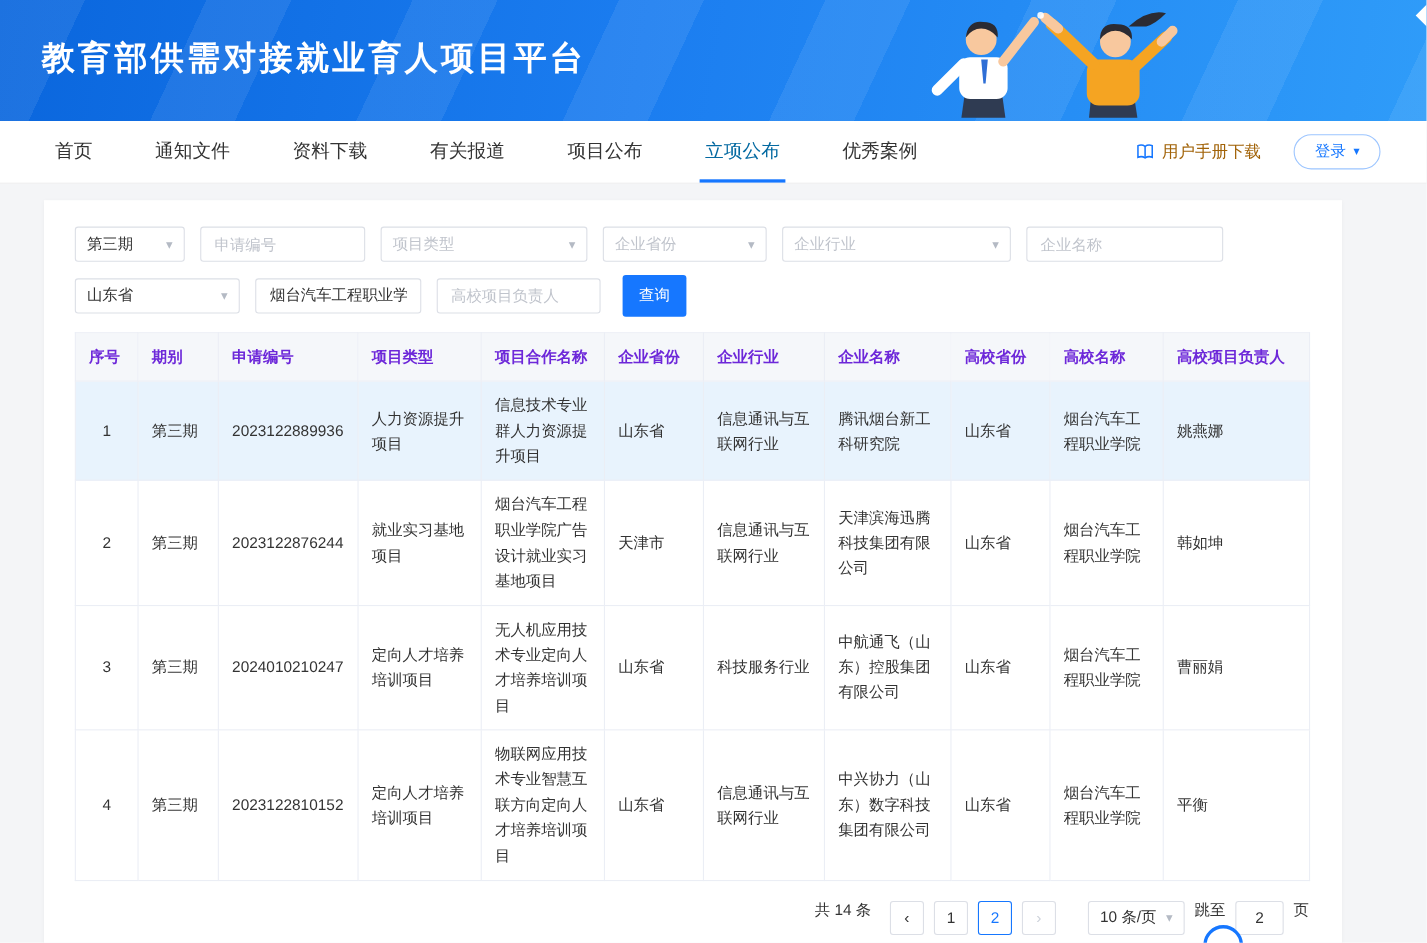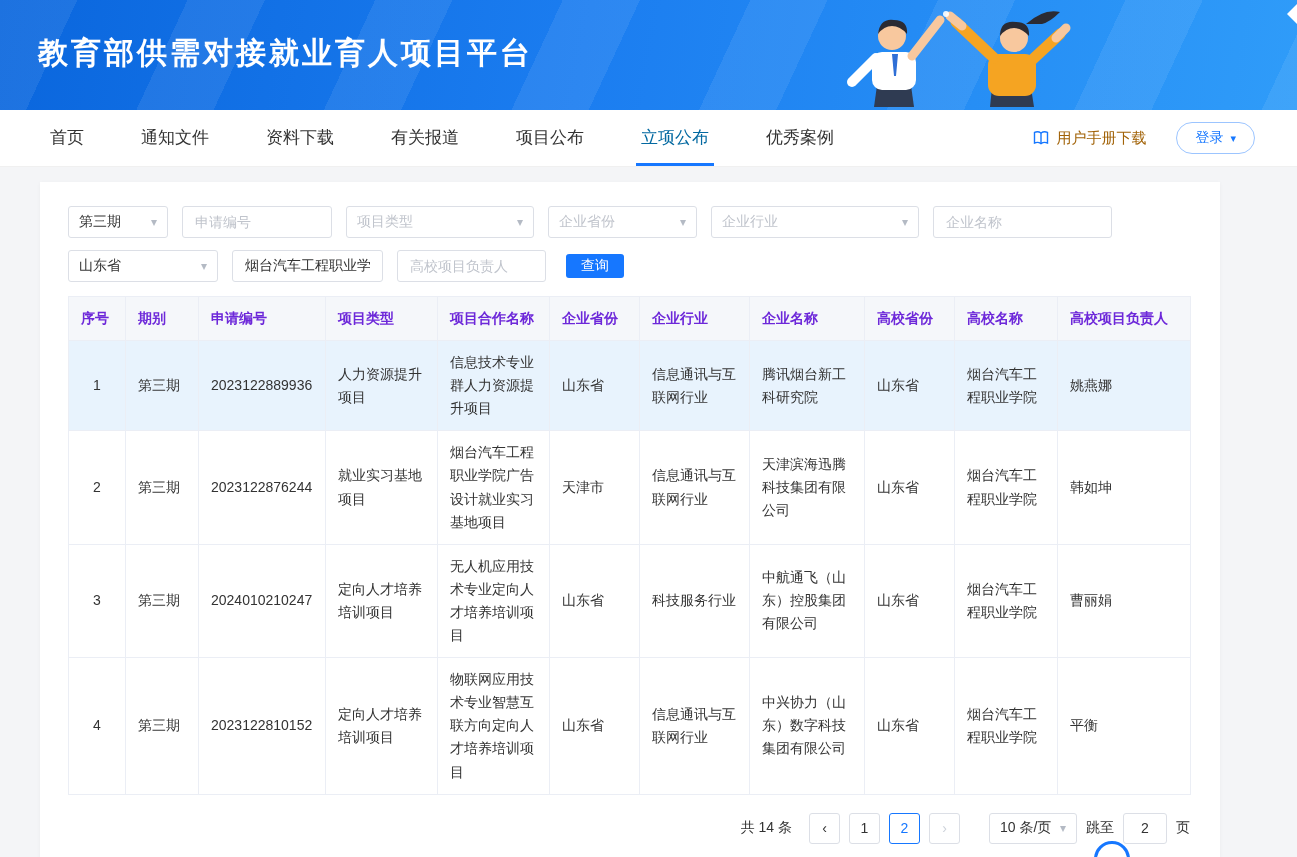--- a/index.html
+++ b/index.html
@@ -30,31 +30,31 @@
   .card { position:absolute; left:40px; width:1180px; top:182px; bottom:-40px; background:#fff; padding:24px 28px; box-shadow:0 1px 4px rgba(0,0,0,0.04); }
 
   
   .filter-row { display:flex; gap:14px; margin-bottom:12px; align-items:center; }
   .control { height:32px; border:1px solid #dcdfe6; border-radius:3px; background:#fff; font-size:14px; color:#333; display:flex; align-items:center; padding:0 10px; }
   .select { justify-content:space-between; cursor:pointer; }
   .select .chev { color:#b4bac4; font-size:12px; }
   input.control { padding:0 12px; outline:none; }
   input.control::placeholder { color:#c0c4cc; }
   .w100{width:100px}.w150{width:150px}.w151{width:151px}.w149{width:149px}.w188{width:188px}.w208{width:208px}.w179{width:179px}
-  .search-btn { height:24px; min-width:52px; padding:0 15px; background:#1677ff; color:#fff; border:none; border-radius:3px; font-size:14px; cursor:pointer; margin-left:6px; }
+  .search-btn { height:38px; min-width:52px; padding:0 15px; background:#1677ff; color:#fff; border:none; border-radius:3px; font-size:14px; cursor:pointer; margin-left:6px; }
 
   
   table { border-collapse:collapse; table-layout:fixed; width:1122px; margin-top:14px; font-size:14px; }
   th,td { border:1px solid #ebeef5; padding:10px 12px; text-align:left; vertical-align:middle; line-height:1.65; word-break:break-all; }
   th { background:#f5f7fa; font-weight:bold; color:#6d28d9; white-space:nowrap; overflow:hidden; }
   tbody tr.hl { background:#e8f3fd; }
   td.center { text-align:center; }
 
   
-  .pagination { display:flex; justify-content:flex-end; align-items:center; gap:9px; margin-top:18px; font-size:14px; color:#333; padding-right:2px; }
+  .pagination { display:flex; justify-content:flex-end; align-items:flex-start; gap:9px; margin-top:18px; font-size:14px; color:#333; padding-right:2px; }
   .total { margin-right:8px; }
   .page-btn { min-width:31px; height:31px; border:1px solid #dcdfe6; background:#fff; border-radius:3px; display:flex; align-items:center; justify-content:center; font-size:14px; color:#333; cursor:pointer; }
   .page-btn.active { border-color:#1677ff; color:#1677ff; }
   .page-btn.disabled { color:#cdd2da; cursor:default; }
   .size-select { width:88px; height:31px; }
   .jump-input { width:44px; height:31px; text-align:center; }
   .jump-label,.jump-suffix { white-space:nowrap; }
 
   
   .float-circle { position:absolute; left:1094px; bottom:-20px; width:36px; height:36px; border-radius:50%; border:3px solid #1677ff; background:#fff; }

